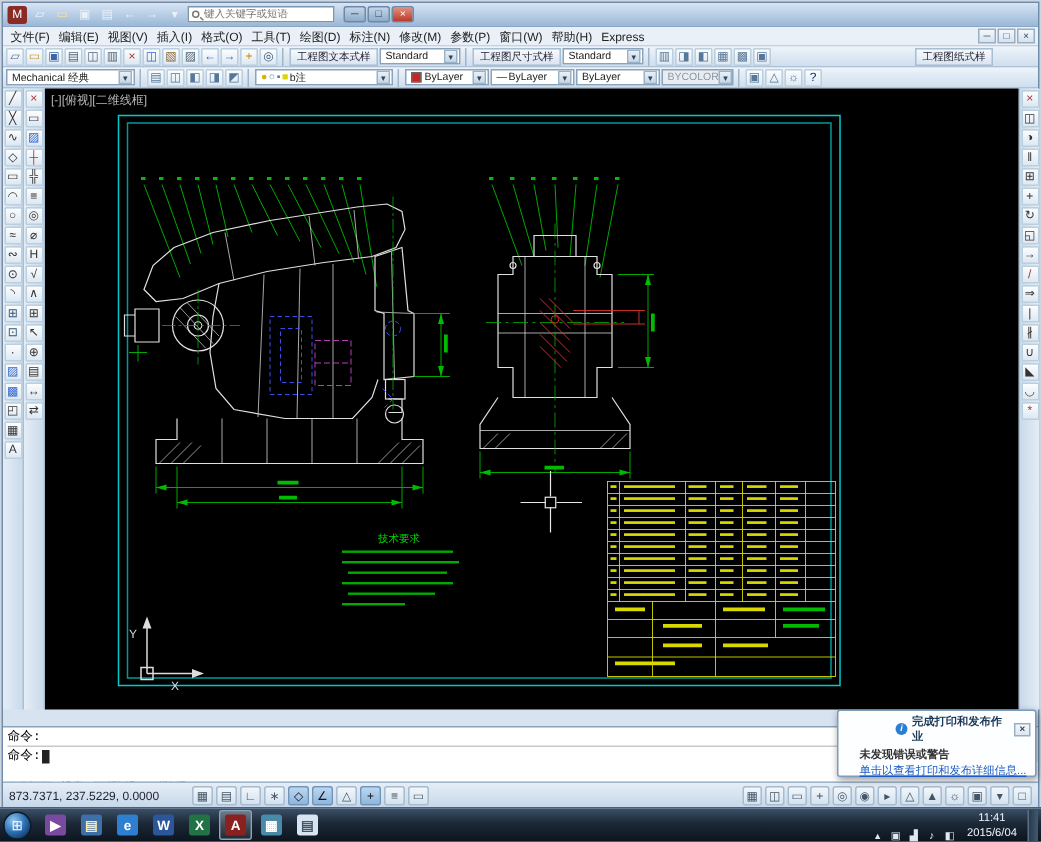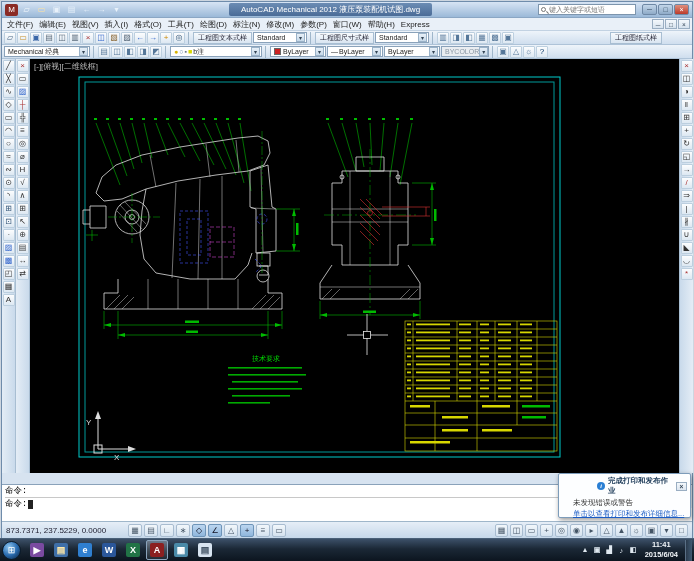--- a/index.html
+++ b/index.html
@@ -60,48 +60,47 @@
   .coords{width:120px;flex:none;}
   .sbtn{width:14px;height:13px;flex:none;border:1px solid #a8bcd0;background:linear-gradient(#f2f7fb,#d4e2ef);display:flex;align-items:center;justify-content:center;font-size:8px;color:#456;border-radius:2px;}
   .sbtn.on{background:linear-gradient(#bcd6f0,#8fb6dc);border-color:#6e94b8;color:#112;}
   .sb-right{margin-left:auto;display:flex;gap:2px;align-items:center;}
   .sb-right .sbtn{width:13px;}
 
   .notif{position:absolute;left:558px;top:473px;width:133px;height:45px;background:#fdfeff;border:1px solid #7d9cba;border-radius:2px;box-shadow:1px 2px 5px rgba(0,0,0,.4);z-index:50;font-size:7.5px;padding:2px 3px;}
   .notif .titlerow{display:flex;align-items:center;gap:3px;font-weight:bold;color:#1c3a58;margin-left:35px;}
   .infoicon{width:8px;height:8px;border-radius:50%;background:#2a7fd4;color:#fff;font-size:6px;display:flex;align-items:center;justify-content:center;font-style:italic;flex:none;}
   .notifclose{margin-left:auto;width:11px;height:9px;border:1px solid #9aaec2;background:linear-gradient(#f4f8fc,#dce6f0);font-size:6.5px;display:flex;align-items:center;justify-content:center;color:#345;flex:none;}
-  .notif .body{margin:2px 0 1px 11px;color:#333;}
+  .notif .body{margin:2px 0 1px 11px;color:#333;font-weight:bold;}
   .notif .link{margin-left:11px;color:#1a5bc4;text-decoration:underline;cursor:pointer;}
 
   .taskbar{position:absolute;left:0;top:538px;width:694px;height:23px;background:linear-gradient(#3c5068,#1b2836 45%,#0c151f);border-top:1px solid #4a6078;display:flex;align-items:center;padding:0 2px;gap:2px;z-index:60;}
   .orb{width:19px;height:19px;flex:none;border-radius:50%;background:radial-gradient(circle at 35% 30%,#8ec6f0,#2a6cb0 50%,#12355c 85%);border:1px solid #0a1a2a;display:flex;align-items:center;justify-content:center;color:#fff;font-size:9px;margin-right:3px;}
   .tbapp{width:22px;height:20px;flex:none;border:1px solid transparent;border-radius:2px;display:flex;align-items:center;justify-content:center;}
   .tbapp.on{background:linear-gradient(rgba(255,255,255,.28),rgba(255,255,255,.08));border-color:#8aa4bc;}
   .appglyph{width:14px;height:14px;border-radius:2px;display:flex;align-items:center;justify-content:center;font-size:9px;font-weight:bold;line-height:1;}
-  .tray{margin-left:auto;display:flex;align-items:center;gap:3px;color:#dfe8f0;font-size:7px;font-weight:bold;}
+  .tray{margin-left:auto;display:flex;align-items:flex-end;gap:3px;color:#dfe8f0;font-size:7px;}
   .trayicon{width:9px;text-align:center;}
   .clock{text-align:center;color:#f0f4f8;font-size:7.5px;line-height:1.35;padding:0 4px;white-space:nowrap;}
   .showdesk{width:7px;height:21px;flex:none;border-left:1px solid #5a7086;background:linear-gradient(90deg,#2a3a4c,#405a72);}
 </style>
 </head>
 <body>
 
 <div class="window">
 
   <div class="titlebar">
     <div class="qicon" style="color: rgb(255, 255, 255); background: rgb(139, 43, 37);">M</div>
       <div class="qicon" style="color: rgb(245, 249, 253);">▱</div>
       <div class="qicon" style="color: rgb(255, 226, 160);">▭</div>
       <div class="qicon" style="color: rgb(232, 241, 250);">▣</div>
       <div class="qicon" style="color: rgb(232, 241, 250);">▤</div>
       <div class="qicon" style="color: rgb(232, 241, 250);">←</div>
       <div class="qicon" style="color: rgb(232, 241, 250);">→</div>
       <div class="qicon" style="color: rgb(232, 241, 250);">▾</div>
-    <div class="title-pill">AutoCAD Mechanical 2012  液压泵装配机试图.dwg</div>
     <div class="searchbox">
       <span class="mag"></span>
       <input type="text" placeholder="键入关键字或短语" style="">
     </div>
     <div class="winbtns">
       <div class="winbtn">─</div>
         <div class="winbtn">□</div>
         <div class="winbtn on">×</div>
     </div>
   </div>

